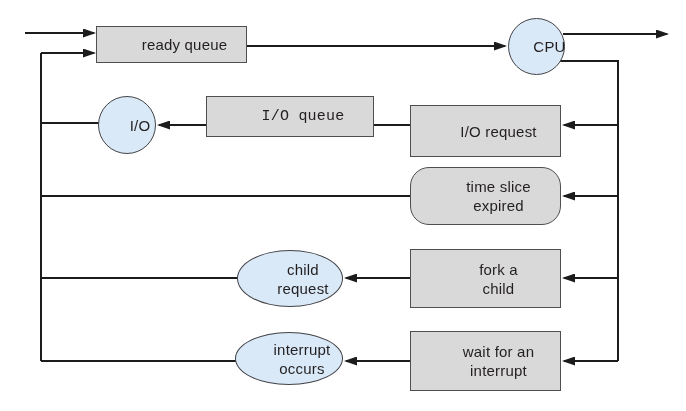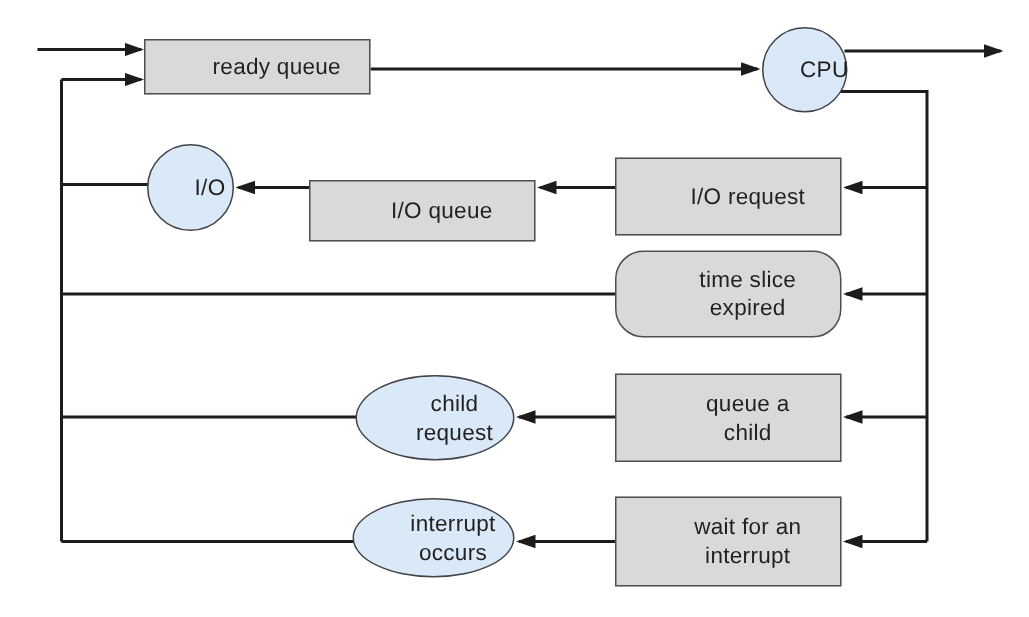--- a/index.html
+++ b/index.html
@@ -51,21 +51,21 @@
   }
   .blue {
     background: var(--ellipse-fill, #d9e9f8);
     border: 1.4px solid var(--ellipse-border, #434347);
   }
   .round { border-radius: 50%; }
 
   #n-ready { left: 96px;  top: 26px;  width: 151px; height: 37px; }
   #n-cpu   { left: 508px; top: 18px;  width: 57px;  height: 57px; }
   #n-io    { left: 98px;  top: 96px;  width: 58px;  height: 58px; }
-  #n-ioq   { left: 206px; top: 120px; width: 151px; height: 41px; }
+  #n-ioq   { left: 206px; top: 96px; width: 168px; height: 41px; font-family: Liberation Mono, monospace; }
   #n-ior   { left: 410px; top: 105px; width: 151px; height: 52px; }
   #n-ts    { left: 410px; top: 167px; width: 151px; height: 58px; border-radius: 19px; }
   #n-fork  { left: 410px; top: 249px; width: 151px; height: 59px; }
   #n-wait  { left: 410px; top: 331px; width: 151px; height: 60px; }
   #n-child { left: 237px; top: 250px; width: 106px; height: 57px; }
   #n-int   { left: 235px; top: 332px; width: 108px; height: 53px; }
 </style>
 </head>
 <body>
 
@@ -120,21 +120,21 @@
   <div id="n-ior" class="node rect">
     <span>I/O request</span>
   </div>
 
   <div id="n-ts" class="node rect">
     <span>time slice</span>
     <span>expired</span>
   </div>
 
   <div id="n-fork" class="node rect">
-    <span>queue a</span>
+    <span>fork a</span>
     <span>child</span>
   </div>
 
   <div id="n-wait" class="node rect">
     <span>wait for an</span>
     <span>interrupt</span>
   </div>
 
   <div id="n-child" class="node blue round">
     <span>child</span>

